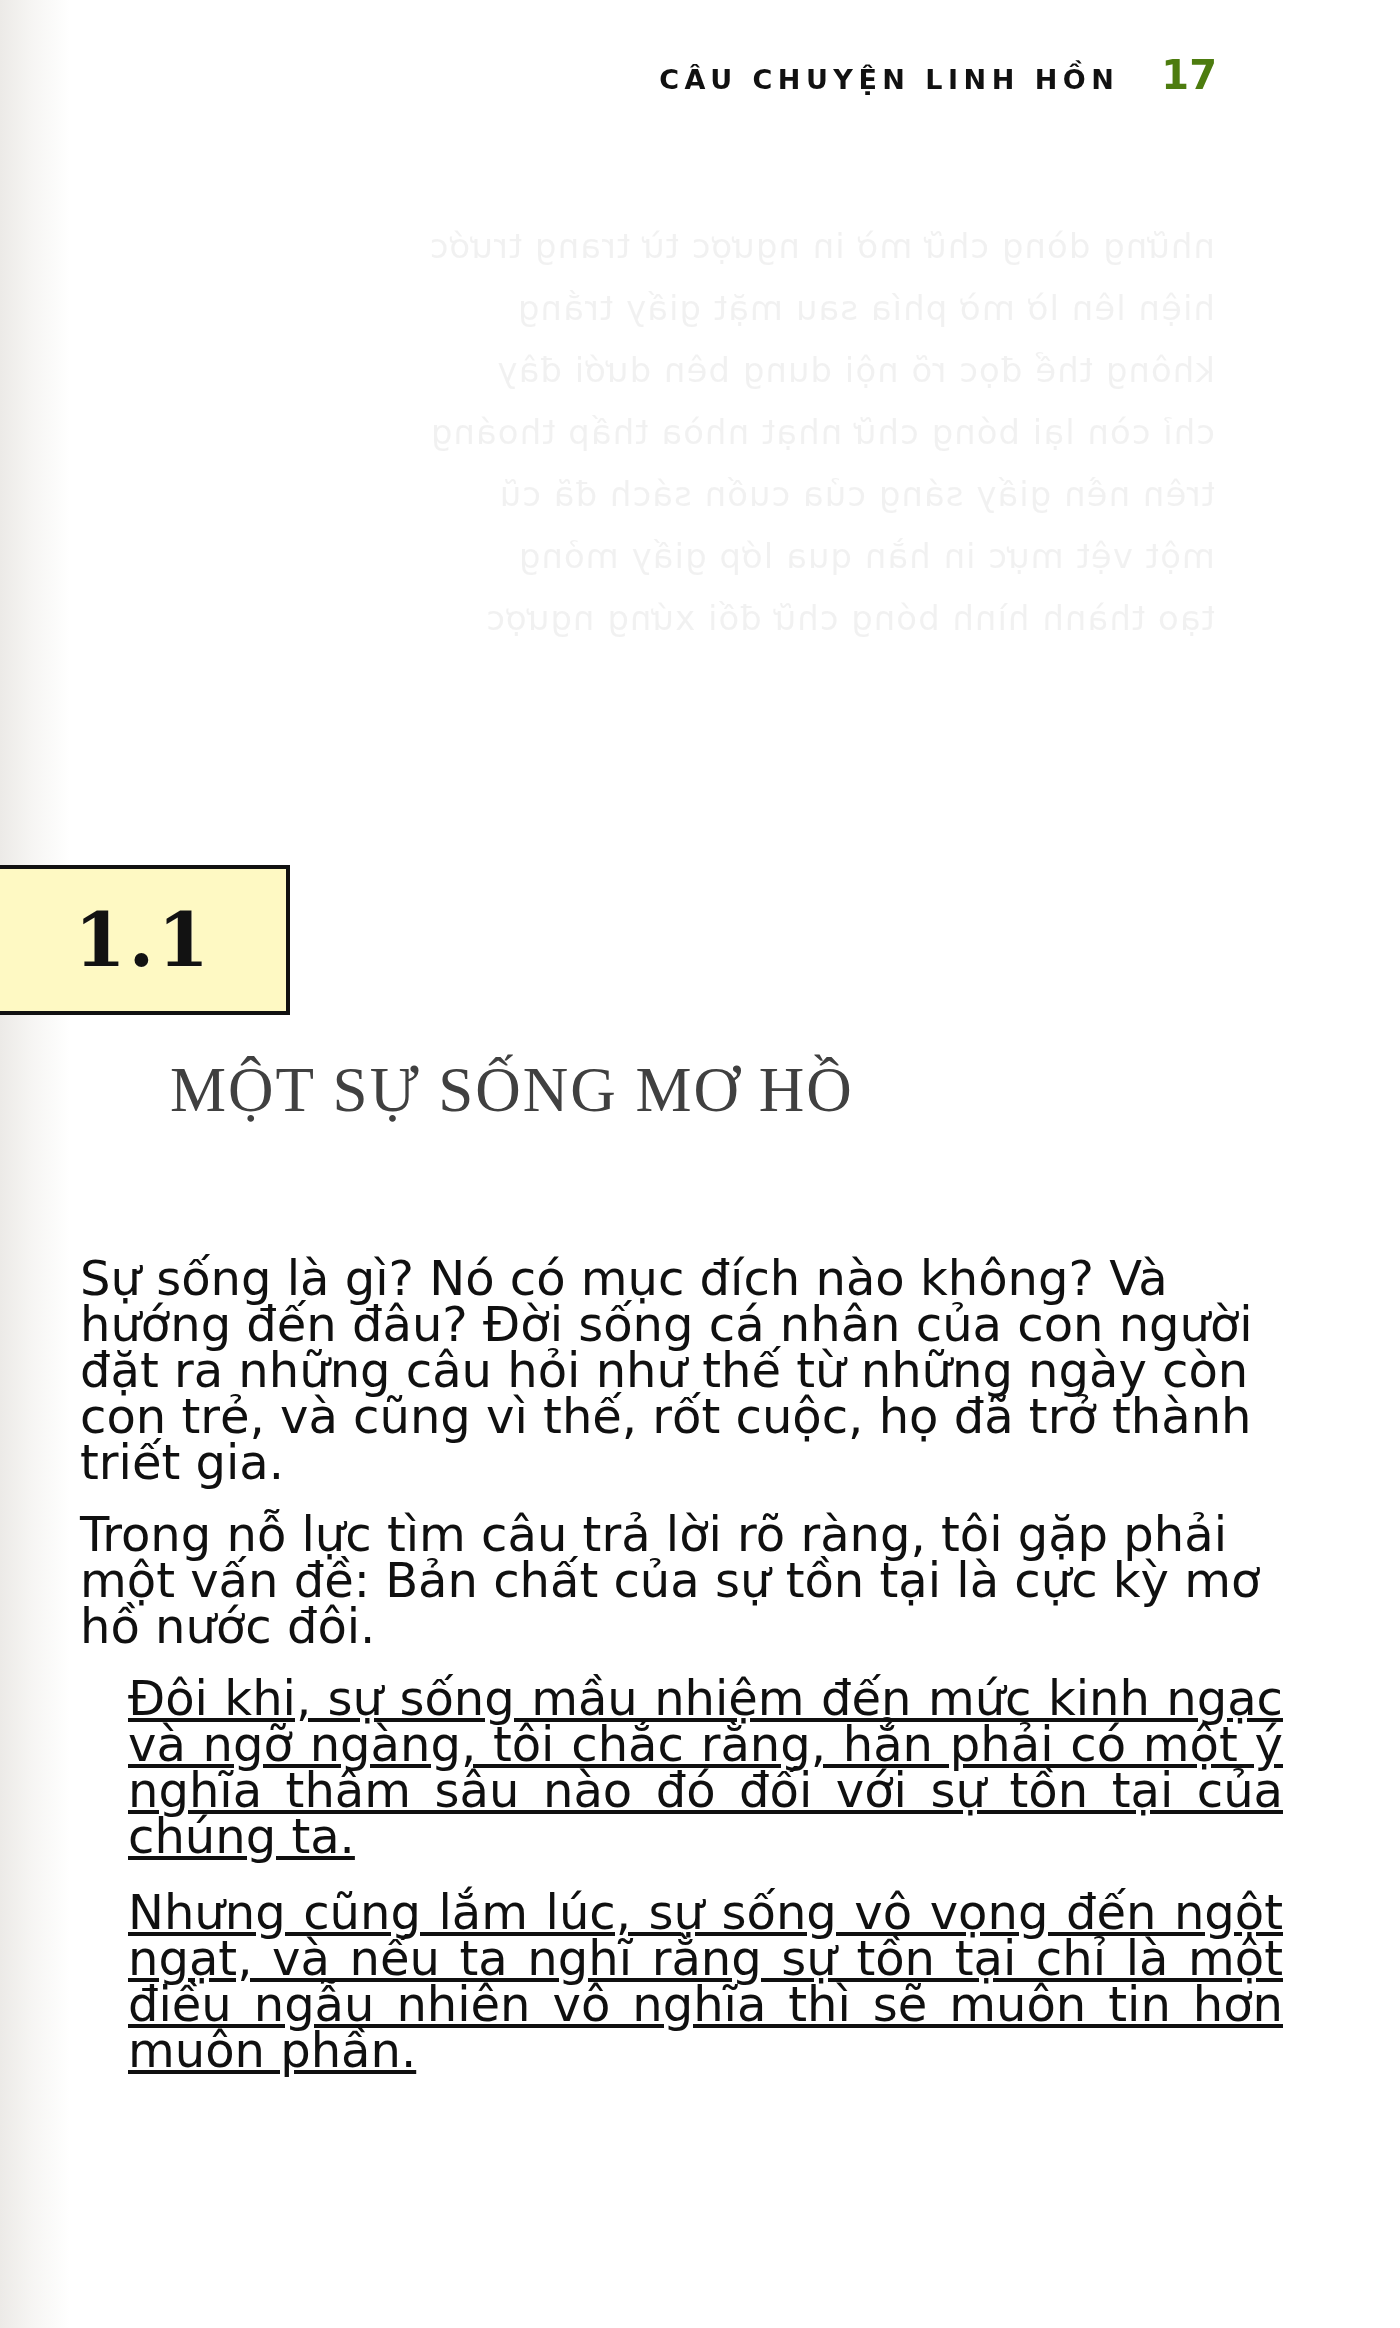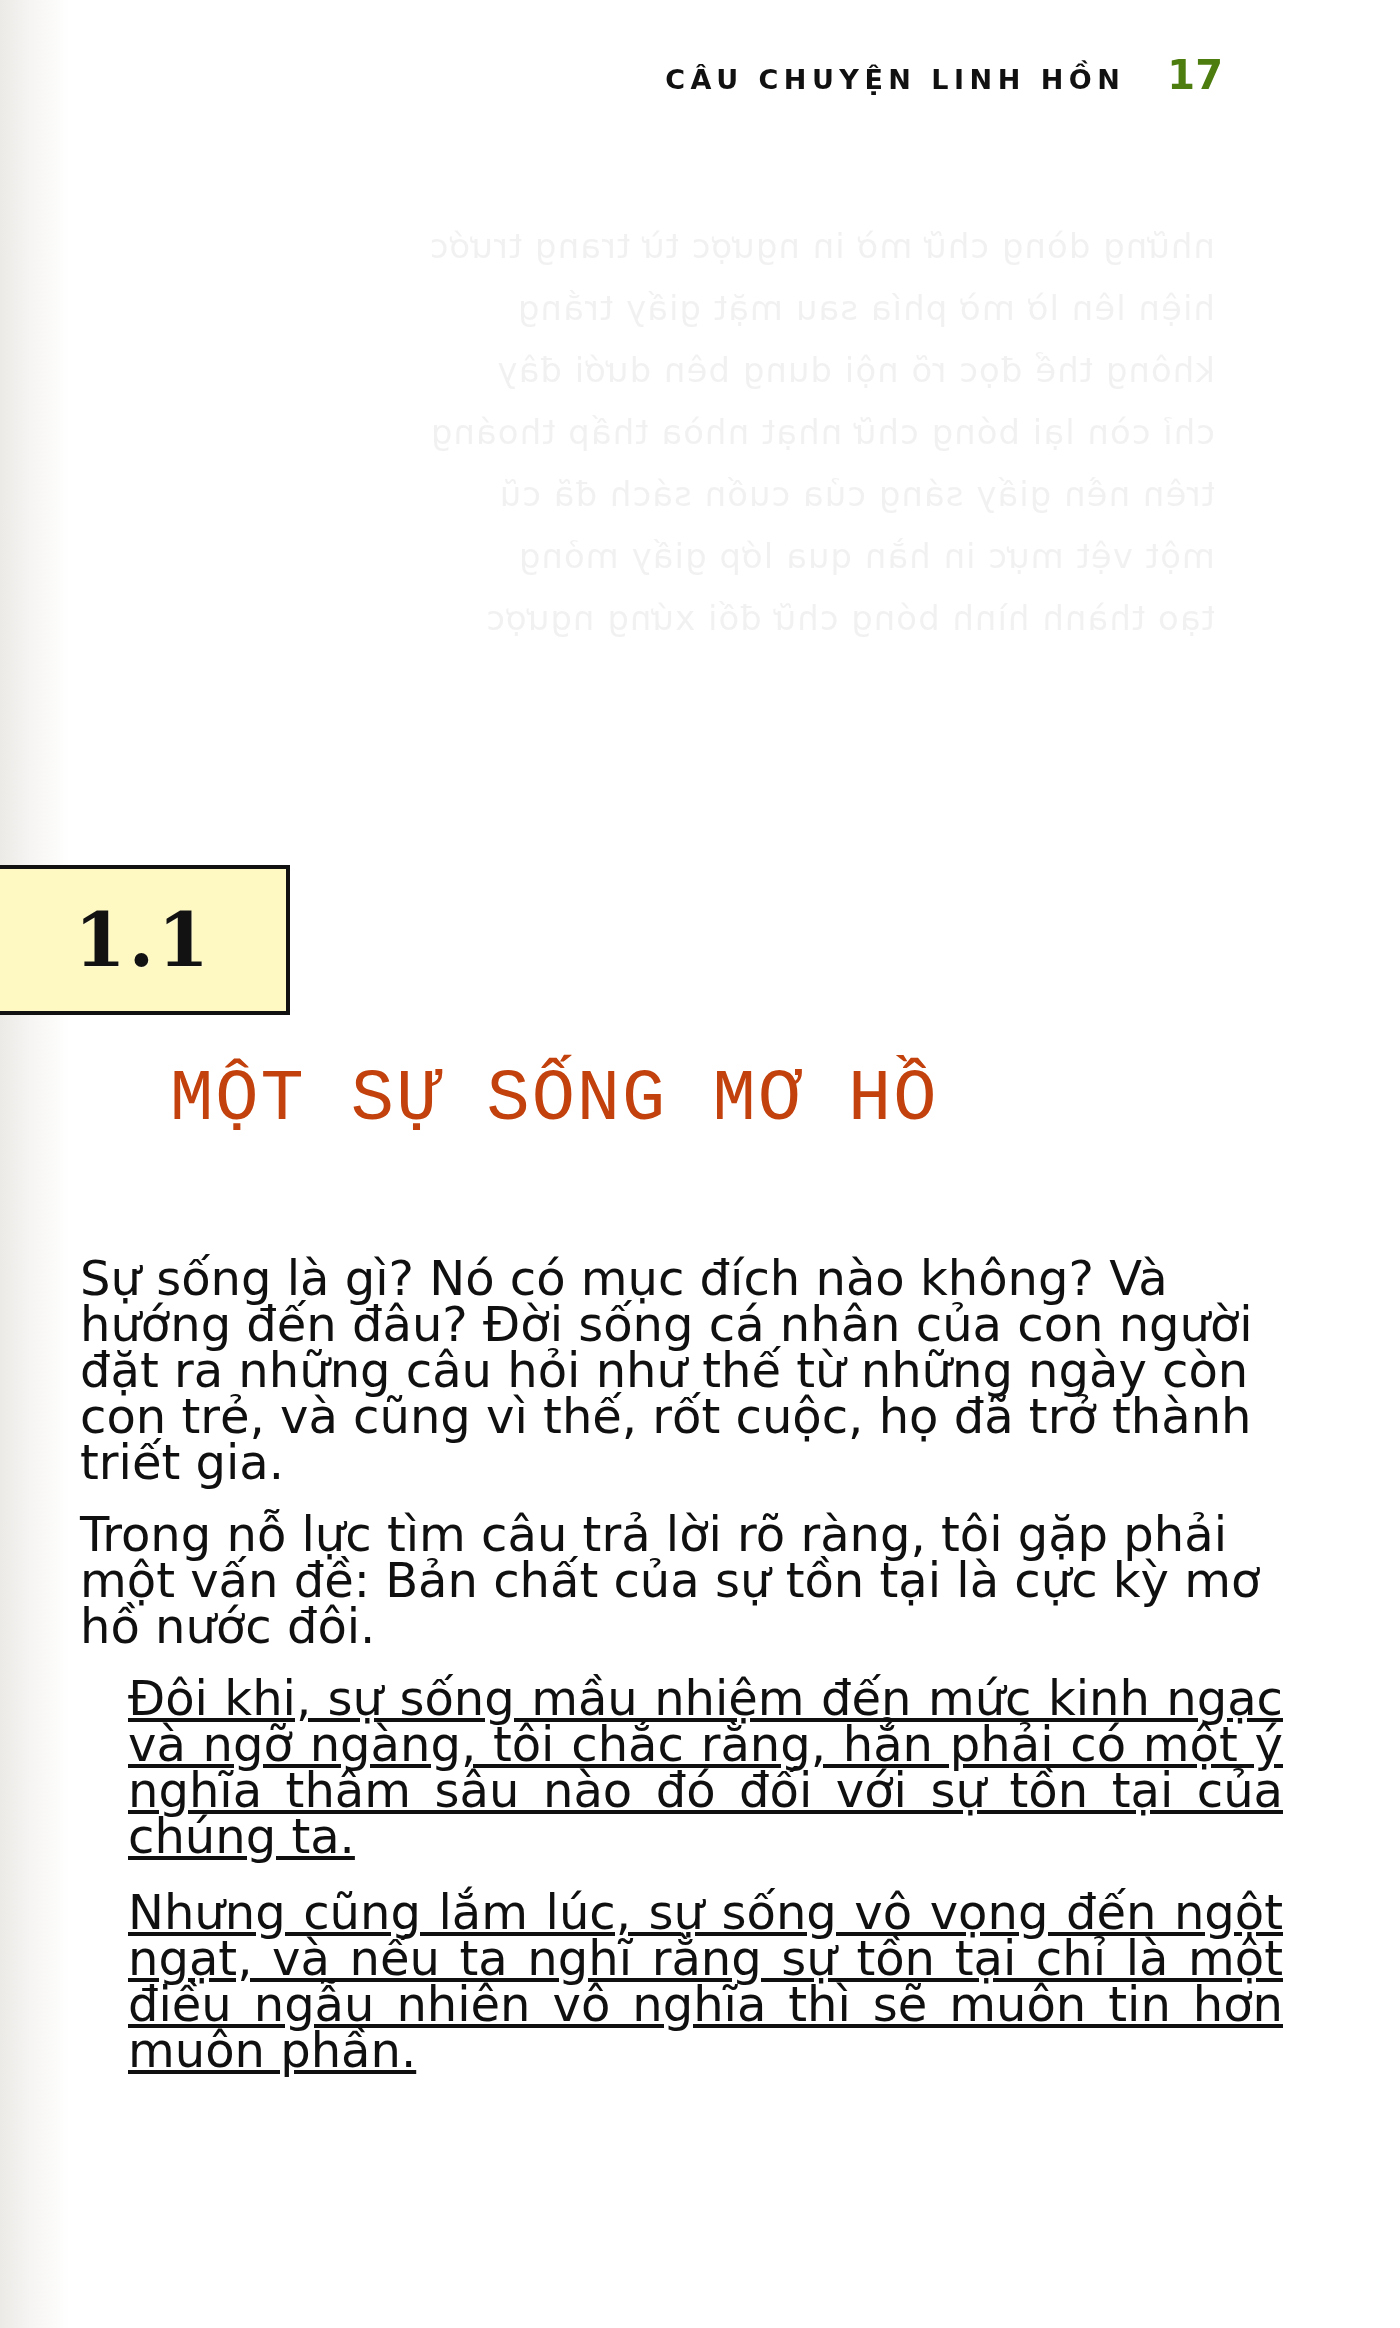--- a/index.html
+++ b/index.html
@@ -32,21 +32,21 @@
     left: 0;
     top: 0;
     width: 1400px;
     height: 2328px;
   }
 
   
   .running-head {
     position: absolute;
     top: 52px;
-    right: 177px;
+    right: 183px;
     display: flex;
     align-items: baseline;
     gap: 42px;
   }
   .running-head .rh-title {
     font-family: "DejaVu Sans", sans-serif;
     font-size: 27px;
     letter-spacing: 5.5px;
     font-weight: 600;
     color: #111111;
@@ -100,25 +100,25 @@
     color: #121212;
     text-shadow: 1px 1px 0 rgba(255,255,255,0.25);
   }
 
   
   .chapter-title {
     position: absolute;
     left: 170px;
     top: 1015px;
     width: 1140px;
-    font-family: Liberation Mono, monospace;
-    font-size: 72px;
+    font-family: Liberation Serif, serif;
+    font-size: 63px;
     font-weight: 400;
     letter-spacing: 2px;
-    color: #c2410c;
+    color: #404040;
     line-height: 1.05;
     white-space: nowrap;
   }
 
   
   .body-copy {
     position: absolute;
     left: 80px;
     top: 1255px;
     width: 1225px;

